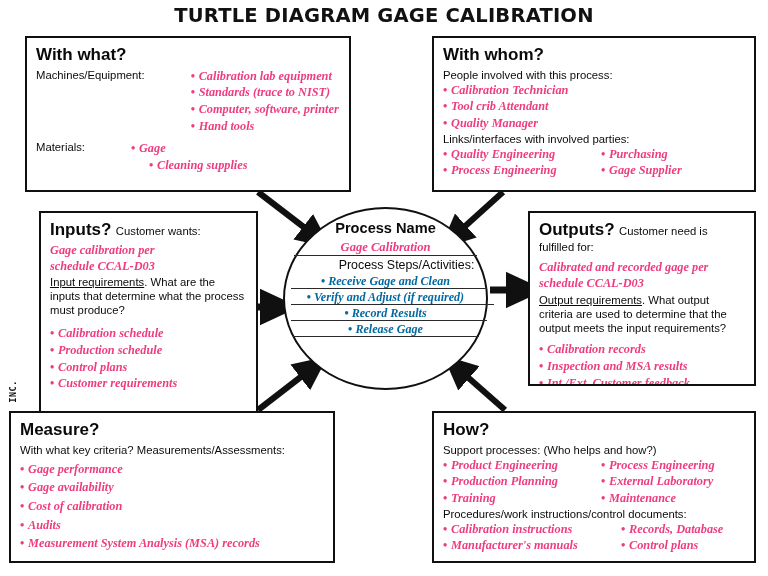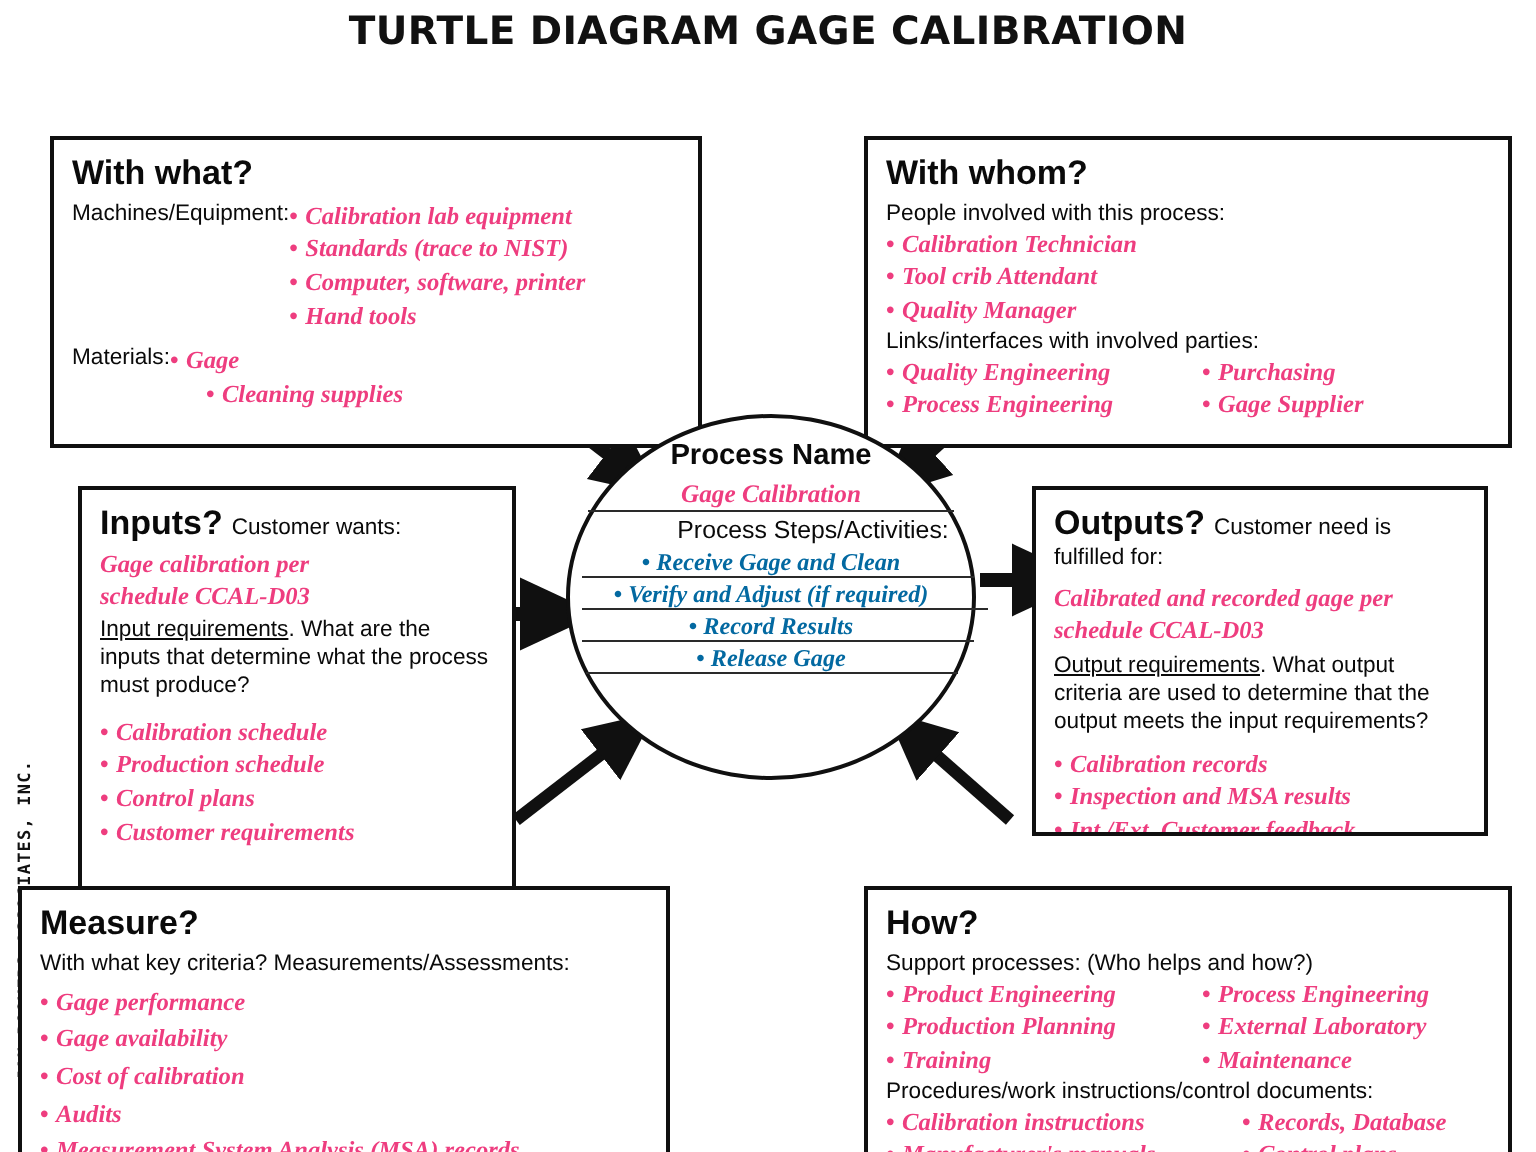--- a/index.html
+++ b/index.html
@@ -49,26 +49,25 @@
   }
 
   
   .tbox {
     position: absolute;
     border: 2.4px solid #101010;
     background: #ffffff;
     box-sizing: border-box;
     padding: 7px 9px 4px 9px;
     overflow: hidden;
-    margin-top: 32px;
   }
   #box-with-what  { left: 25px;  top: 36px;  width: 326px; height: 156px; }
   #box-with-whom  { left: 432px; top: 36px;  width: 324px; height: 156px; }
   #box-inputs     { left: 39px;  top: 211px; width: 219px; height: 214px; }
-  #box-outputs    { left: 516px; top: 211px; width: 228px; height: 175px; }
+  #box-outputs    { left: 528px; top: 211px; width: 228px; height: 175px; }
   #box-measure    { left: 9px;  top: 411px; width: 326px; height: 152px; }
   #box-how        { left: 432px; top: 411px; width: 324px; height: 152px; }
 
   .q-head {
     font-family: "Liberation Sans", sans-serif;
     font-weight: bold;
     font-size: 17px;
     line-height: 1.15;
     margin: 0 0 3px 0;
     color: #0a0a0a;
@@ -115,21 +114,21 @@
     display: inline-block;
     width: 8px;
     font-style: normal;
   }
 
   
   .cols { display: flex; }
   .cols .col { flex: 0 0 auto; }
   .cols .col:first-child { width: 158px; }
 
-  .label-row { display: flex; align-items: flex-start; }
+  .label-row { display: flex; align-items: flex-start; gap: 46px; }
   .label-row .lbl {
     font-family: "Liberation Sans", sans-serif;
     font-size: 11.3px;
     line-height: 1.36;
     color: #0a0a0a;
     white-space: nowrap;
   }
 
   
   #process-oval {

